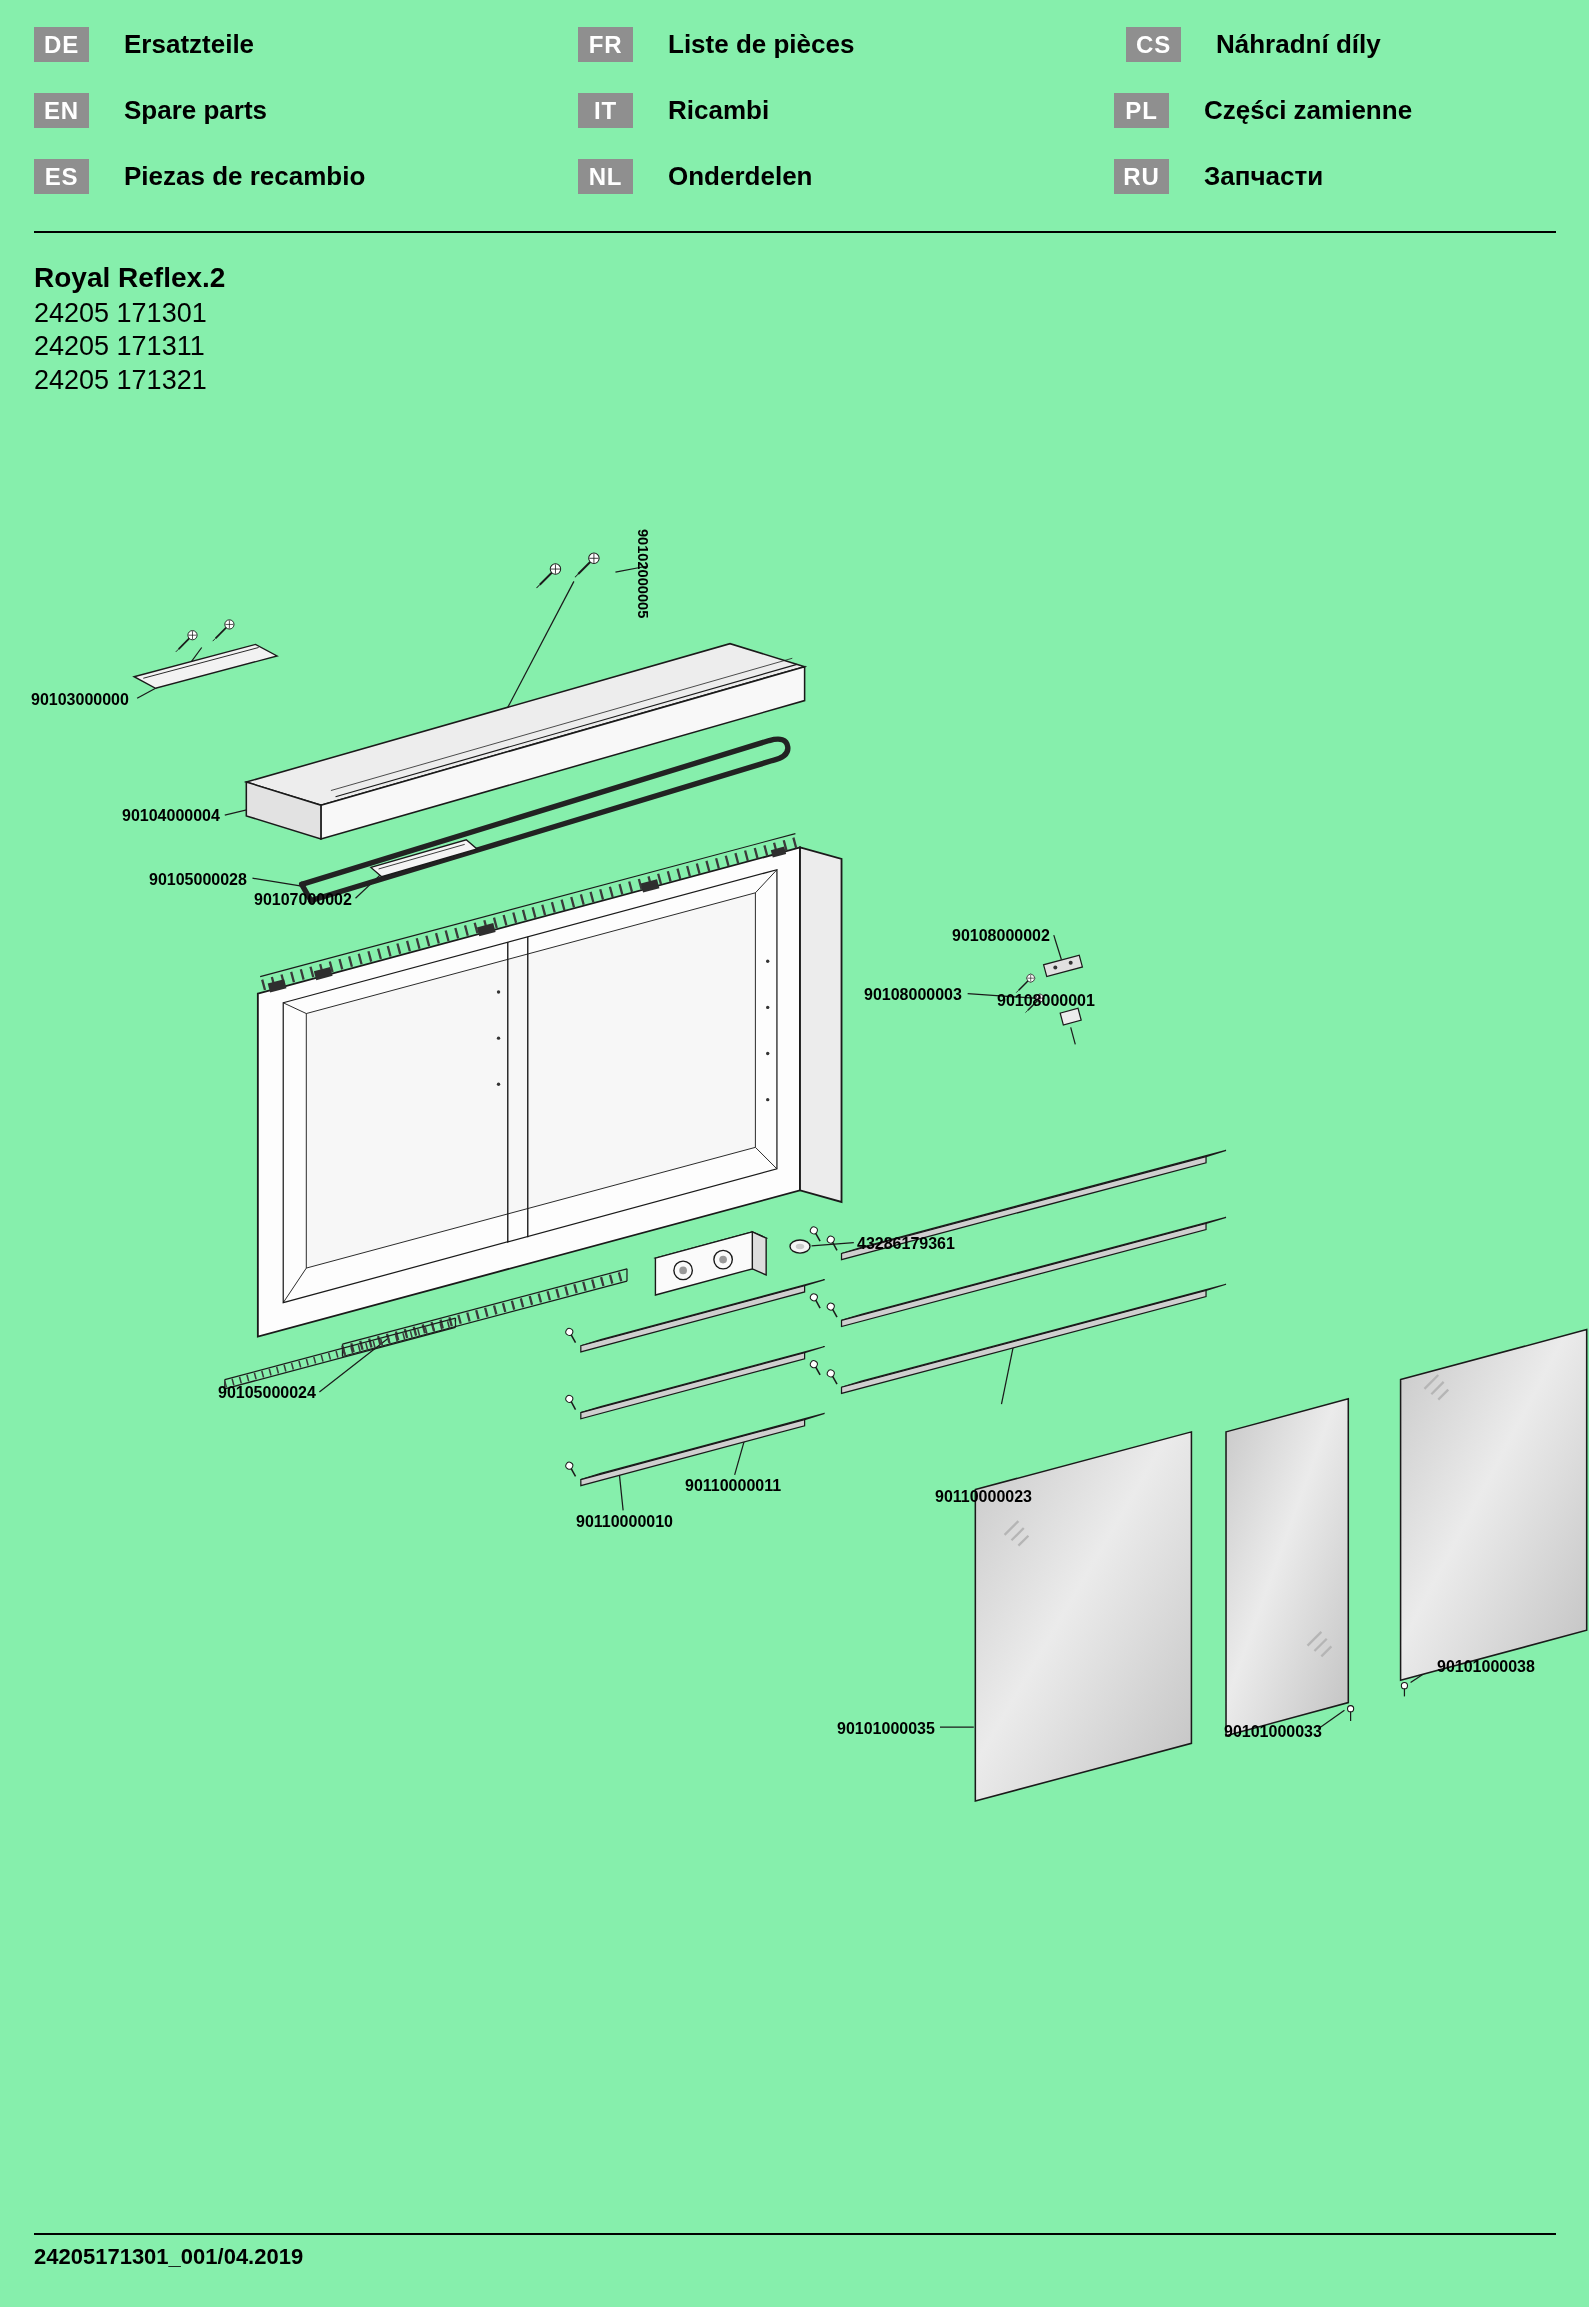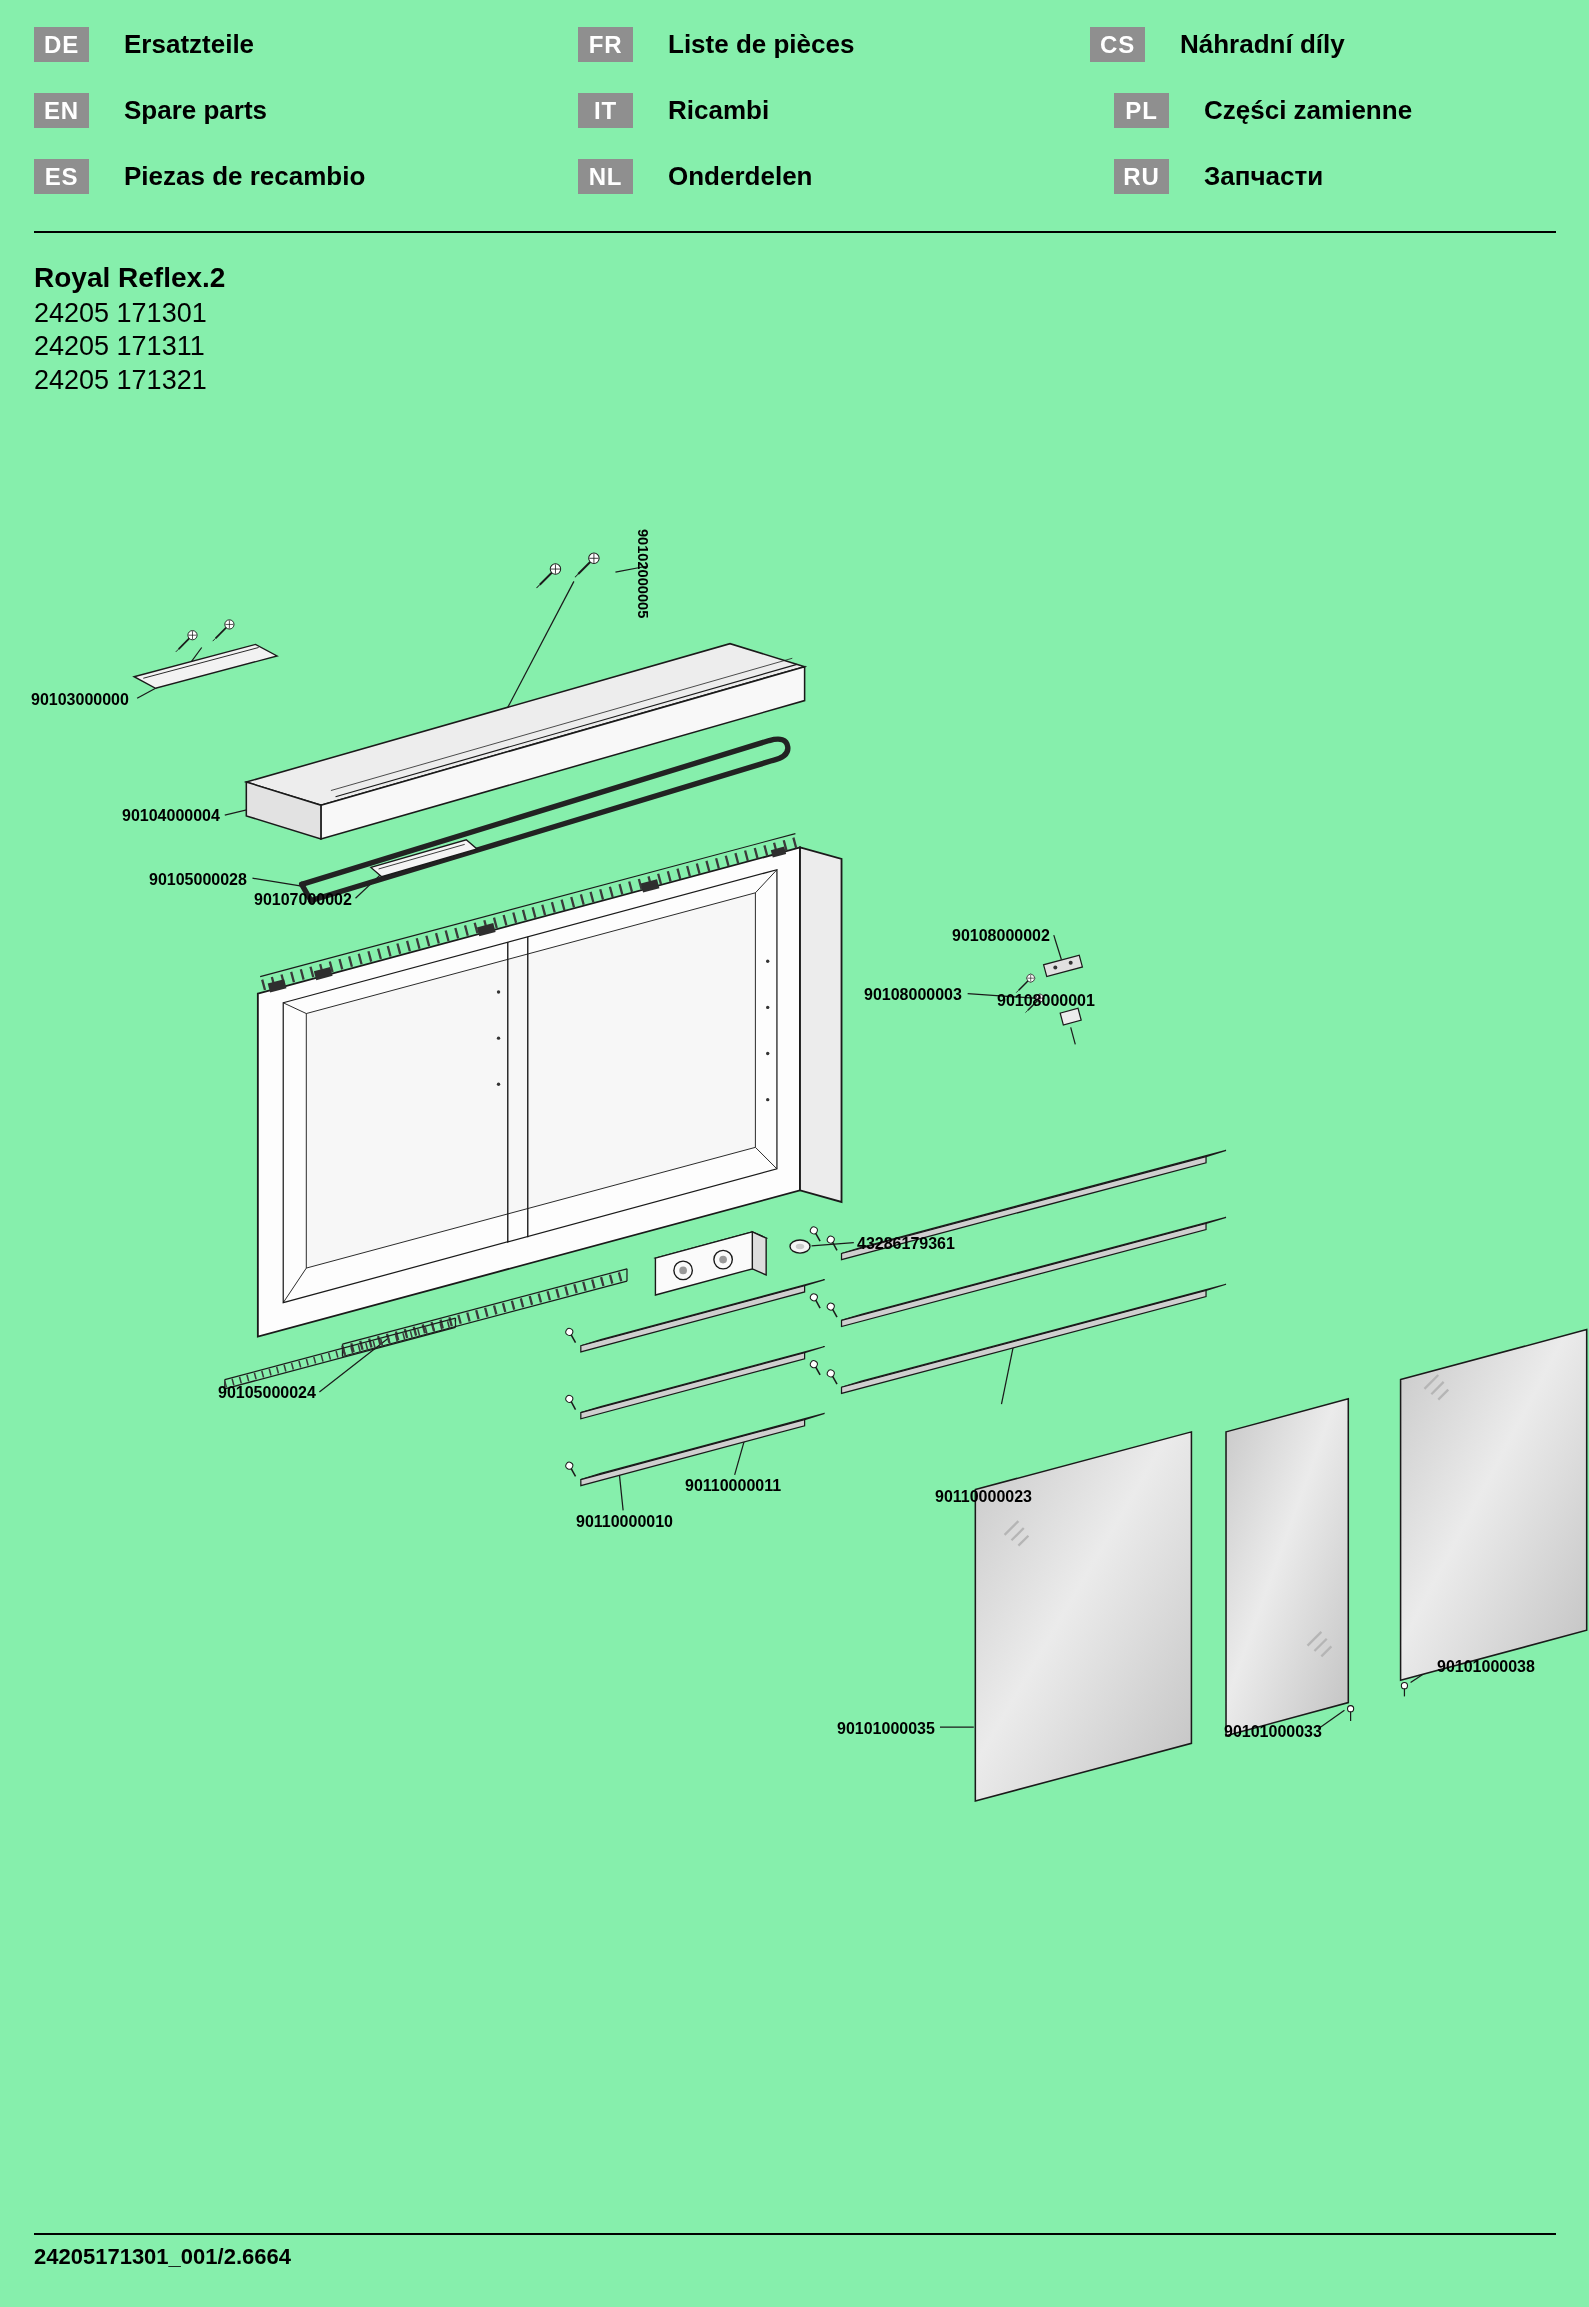--- a/index.html
+++ b/index.html
@@ -44,21 +44,21 @@
     <span class="lang-label">Liste de pièces</span>
   </div>
   <div class="lang-row" style="left:578px;top:92px">
     <span class="badge">IT</span>
     <span class="lang-label">Ricambi</span>
   </div>
   <div class="lang-row" style="left:578px;top:158px">
     <span class="badge">NL</span>
     <span class="lang-label">Onderdelen</span>
   </div>
-  <div class="lang-row" style="left:1090px;top:26px">
+  <div class="lang-row" style="left:1126px;top:26px">
     <span class="badge">CS</span>
     <span class="lang-label">Náhradní díly</span>
   </div>
   <div class="lang-row" style="left:1114px;top:92px">
     <span class="badge">PL</span>
     <span class="lang-label">Części zamienne</span>
   </div>
   <div class="lang-row" style="left:1114px;top:158px">
     <span class="badge">RU</span>
     <span class="lang-label">Запчасти</span>
@@ -273,16 +273,16 @@
   <div class="part-label" style="left:218px;top:1384px">90105000024</div>
   <div class="part-label" style="left:935px;top:1488px">90110000023</div>
   <div class="part-label" style="left:685px;top:1477px">90110000011</div>
   <div class="part-label" style="left:576px;top:1513px">90110000010</div>
   <div class="part-label" style="left:837px;top:1720px">90101000035</div>
   <div class="part-label" style="left:1224px;top:1723px">90101000033</div>
   <div class="part-label" style="left:1437px;top:1658px">90101000038</div>
   <div class="part-label rotated" style="left:651px;top:529px">90102000005</div>
 
   <div class="rule" style="top:2233px"></div>
-  <div class="footer-text">24205171301_001/2.6664</div>
+  <div class="footer-text">24205171301_001/04.2019</div>
 
 </div>
 
 
 </body></html>

